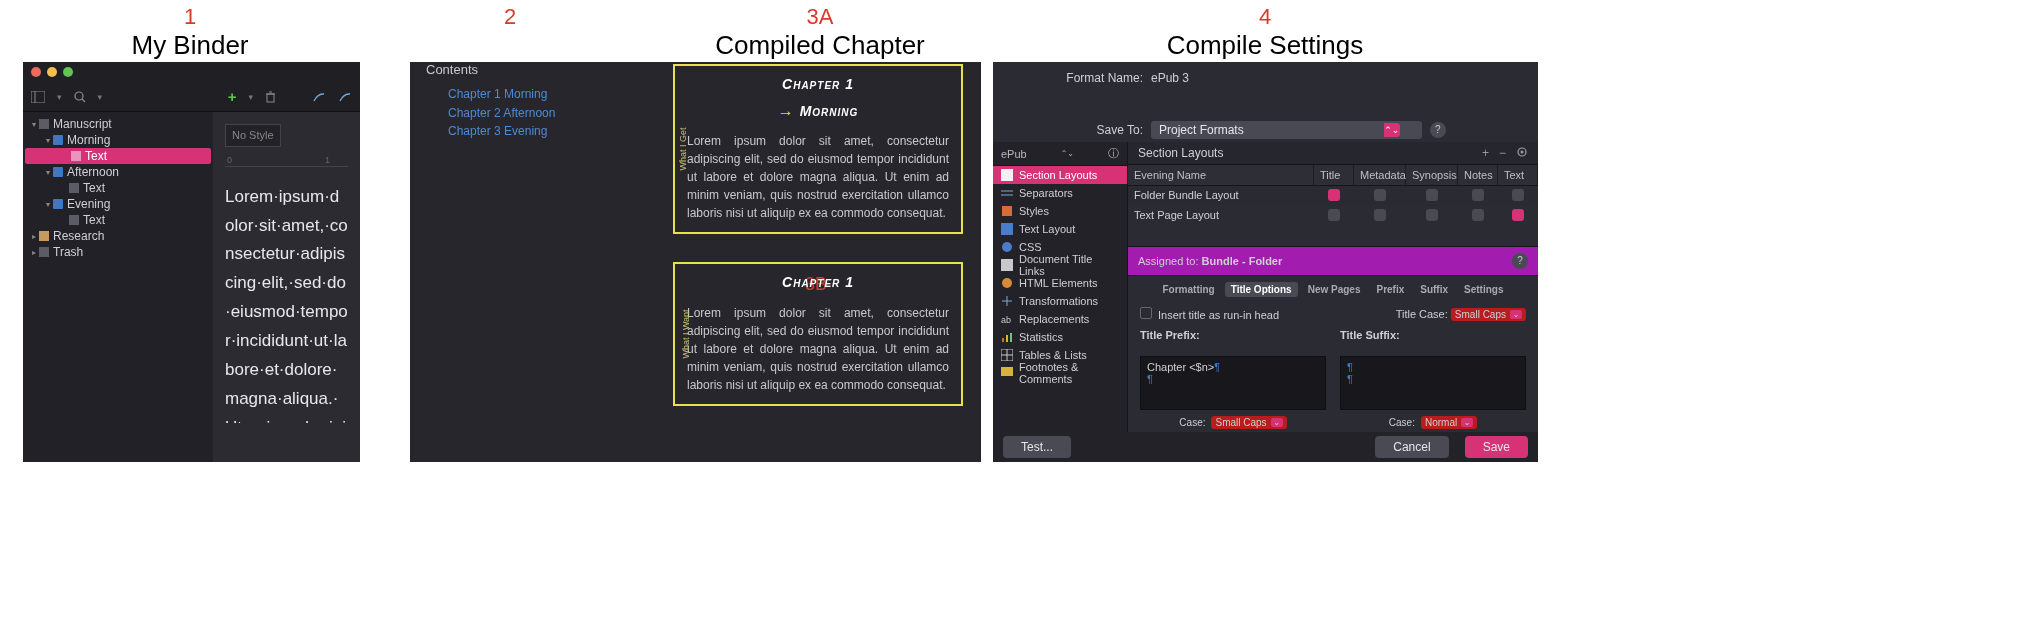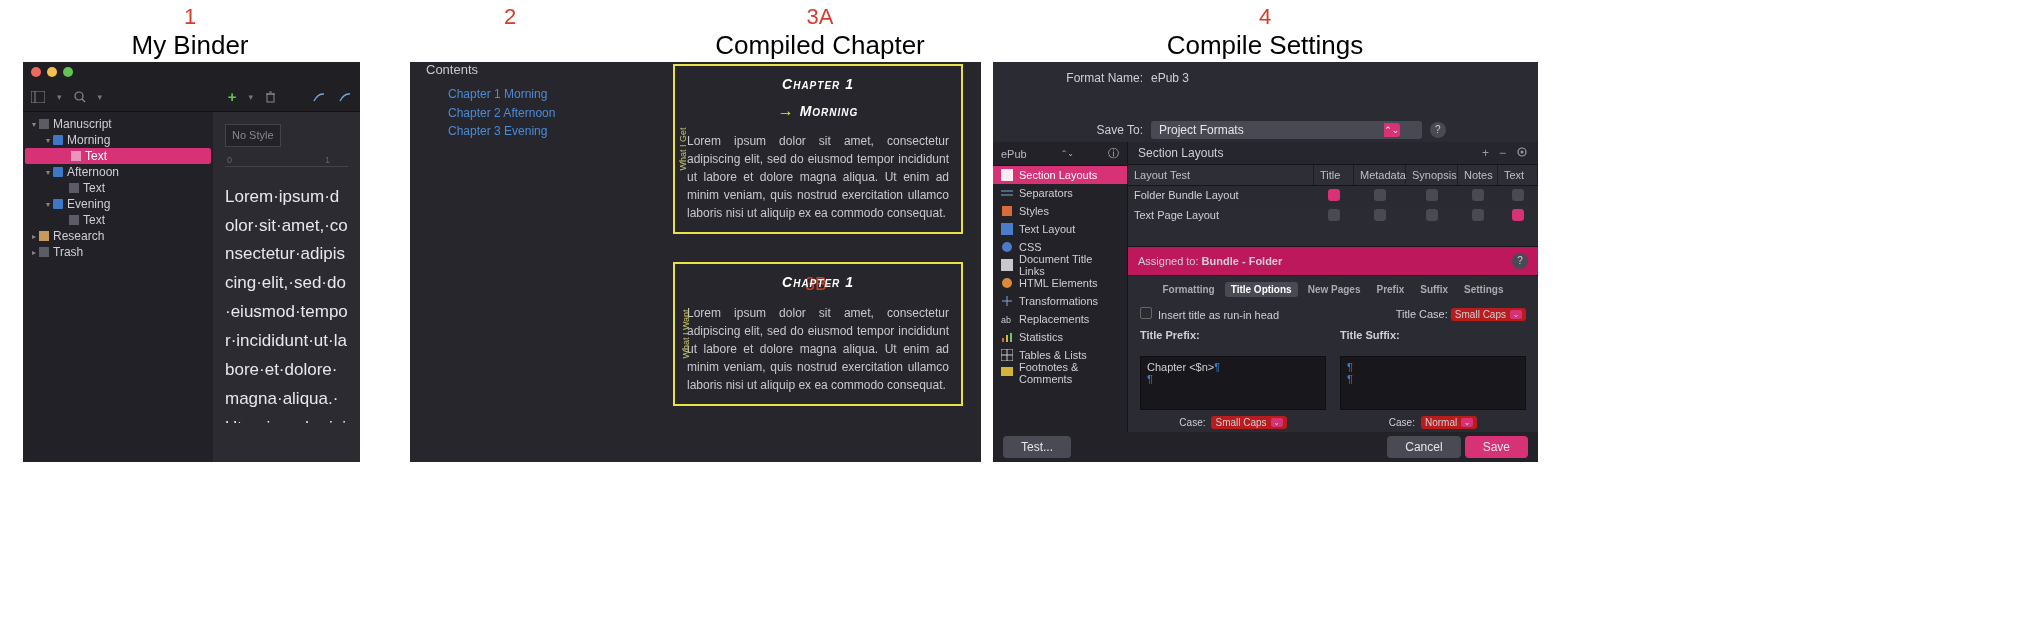--- a/index.html
+++ b/index.html
@@ -73,39 +73,39 @@
   .tblhead{display:flex;background:#2e2e37;font-size:11px;color:#bfbfc6;border-bottom:1px solid #16161a;}
   .th{padding:4px 6px;border-right:1px solid #1c1c22;}
   .th.name{flex:1;}
   .tblrow{display:flex;font-size:11px;color:#cfcfd5;align-items:flex-start;}
   .tblrow.alt{background:#2a2a32;}
   .td{padding:3px 6px;border-right:1px solid transparent;}
   .td.name{flex:1;}
   .chk{width:12px;height:12px;border-radius:3px;display:inline-block;}
   .chk.on{background:#d83277;}
   .chk.off{background:#4a4a52;}
-  .assigned{display:flex;align-items:center;justify-content:space-between;padding:6px 10px;font-size:11px;background:#be185d;border-top:1px solid #16161a;border-bottom:1px solid #16161a;margin-top:20px;}
+  .assigned{display:flex;align-items:center;justify-content:space-between;padding:6px 10px;font-size:11px;background:#a21caf;border-top:1px solid #16161a;border-bottom:1px solid #16161a;margin-top:20px;}
   .tabs4{display:flex;gap:4px;justify-content:center;padding:6px 0;font-size:10px;color:#aaaab2;}
   .tab4{padding:2px 6px;border-radius:3px;font-weight:bold;}
   .tab4.sel{background:#4a4a55;color:#fff;}
   .form4{padding:4px 12px;font-size:11px;}
   .runin{display:flex;align-items:center;justify-content:space-between;margin-bottom:8px;gap:14px;}
   .chkbox{width:12px;height:12px;border:1px solid #666;border-radius:2px;display:inline-block;margin-right:6px;}
   .minisel{background:#b91c1c;border-radius:3px;padding:1px 4px;font-size:10px;display:inline-flex;align-items:center;}
   .minisel .mc{background:#d83277;width:12px;text-align:center;font-size:8px;margin-left:4px;border-radius:2px;}
   .twocol{display:flex;gap:14px;}
   .col{flex:1;}
   .col-lab{font-weight:600;margin-bottom:15px;}
   .textbox{background:#17171c;border:1px solid #0f0f13;height:54px;padding:4px 6px;font-size:11px;color:#cfcfd5;}
   .pilcrow{color:#3b7bc7;}
   .caserow{display:flex;align-items:center;justify-content:center;gap:6px;margin-top:6px;font-size:10px;}
   .footer4{position:absolute;left:0;right:0;bottom:0;height:30px;background:#222228;display:flex;align-items:center;padding:0 10px;justify-content:space-between;}
   .btn{background:#4a4a55;color:#e5e5ea;border:none;border-radius:4px;padding:4px 18px;font-size:12px;}
   .btn.primary{background:#d83277;}
-  .btngroup{display:flex;gap:4px;}
+  .btngroup{display:flex;gap:16px;}
   svg{display:block;}
 </style>
 </head>
 <body>
 
 <div class="overlay-label" style="left:105px;top:4px;width:170px">
   <span class="overlay-num">1</span>
   <span class="overlay-txt">My Binder</span>
 </div>
 <div class="overlay-label" style="left:415px;top:4px;width:190px">
@@ -378,21 +378,21 @@
           <span>−</span>
           <span>
               <svg width="12" height="12">
                 <circle cx="6" cy="6" r="4" fill="none" stroke="#9a9aa2" stroke-width="1.2"></circle>
                 <circle cx="6" cy="6" r="1.5" fill="#9a9aa2"></circle>
               </svg>
             </span>
         </div>
       </div>
       <div class="tblhead">
-        <div class="th name">Layout Test</div>
+        <div class="th name">Evening Name</div>
         <div class="th" style="width:40px">Title</div>
         <div class="th" style="width:52px">Metadata</div>
         <div class="th" style="width:52px">Synopsis</div>
         <div class="th" style="width:40px">Notes</div>
         <div class="th" style="width:40px">Text</div>
       </div>
       <div class="tblrow alt">
         <div class="td name">Folder Bundle Layout</div>
         <div class="td" style="width:40px;text-align:center"><span class="chk on"></span></div>
         <div class="td" style="width:52px;text-align:center"><span class="chk off"></span></div>

